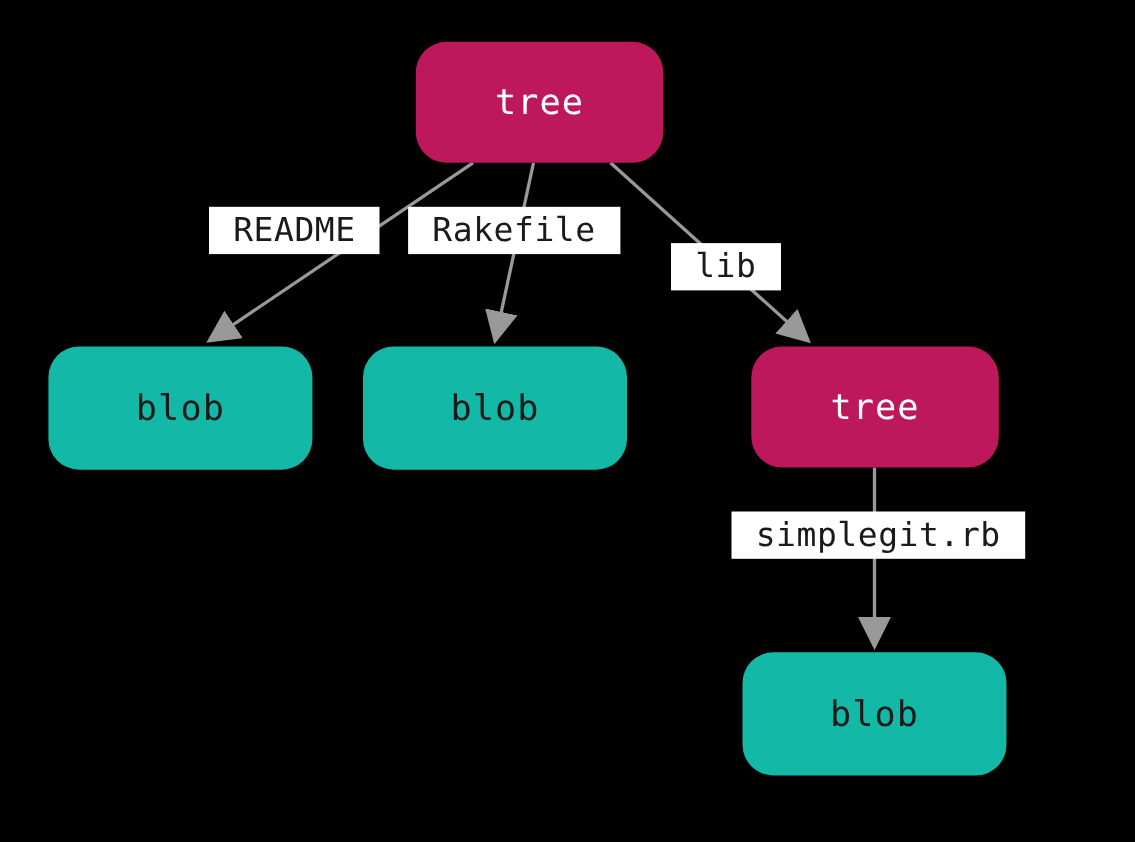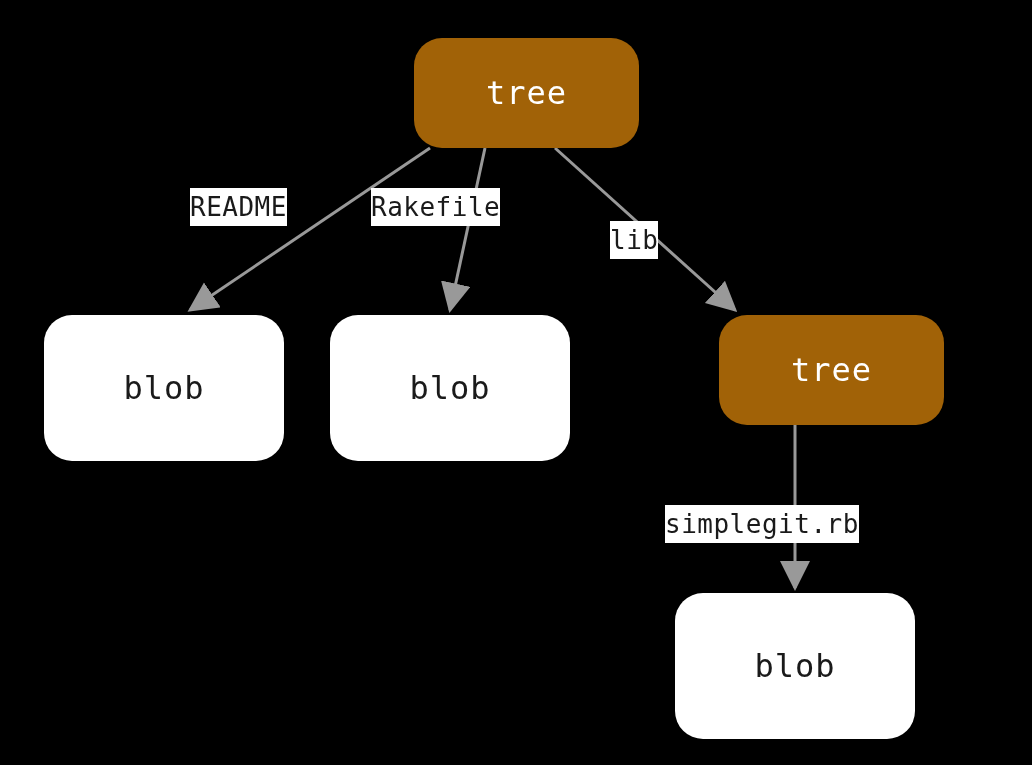--- a/index.html
+++ b/index.html
@@ -17,38 +17,37 @@
     .node {
       position: absolute;
       border-radius: 28px;
       display: flex;
       align-items: center;
       justify-content: center;
       font-size: 32px;
       letter-spacing: 1px;
     }
     .tree-node {
-      background: #a16207;
+      background: #be185d;
       color: #fff;
       width: 225px;
       height: 110px;
-      margin-left: 36px;
     }
     .blob-node {
-      background: #ffffff;
+      background: #14b8a6;
       color: #1a1a1a;
       width: 240px;
-      height: 146px;
+      height: 112px;
     }
     .edge-label {
       position: absolute;
       background: #fff;
       color: #1a1a1a;
-      font-size: 26px;
-      padding: 4px 0;
+      font-size: 30px;
+      padding: 4px 22px;
       letter-spacing: 0.5px;
     }
     svg.arrows {
       position: absolute;
       top: 0;
       left: 0;
       width: 1032px;
       height: 765px;
       pointer-events: none;
     }
@@ -93,15 +92,15 @@
 </div>
 
 <div class="edge-label" style="left:371px; top:188px;">
   <span>Rakefile</span>
 </div>
 
 <div class="edge-label" style="left:610px; top:188px;margin-top:33px;">
   <span>lib</span>
 </div>
 
-<div class="edge-label" style="left:665px; top:465px;margin-top:40px;">
+<div class="edge-label" style="left:665px; top:465px;">
   <span>simplegit.rb</span>
 </div>
 
 </body></html>

